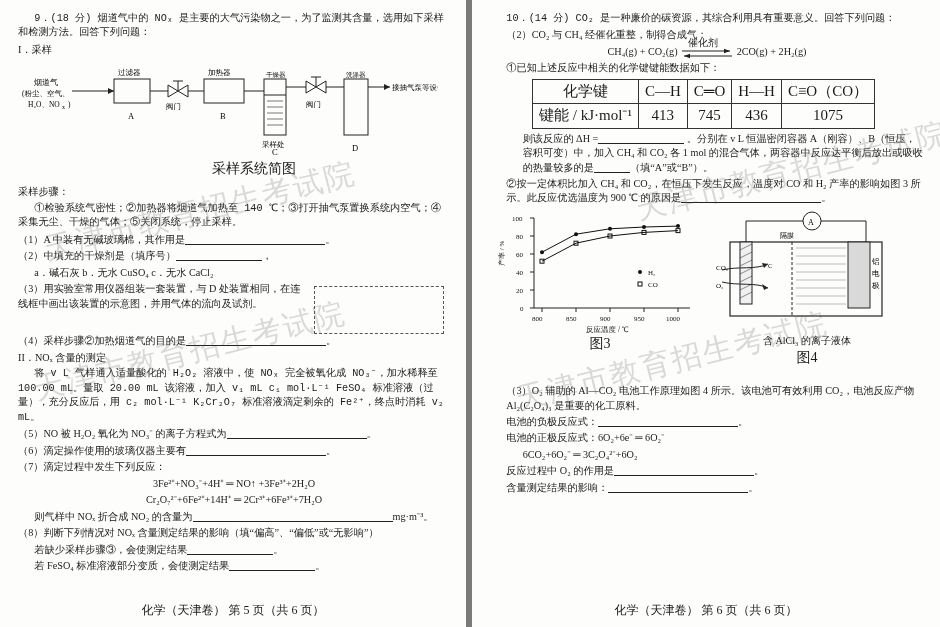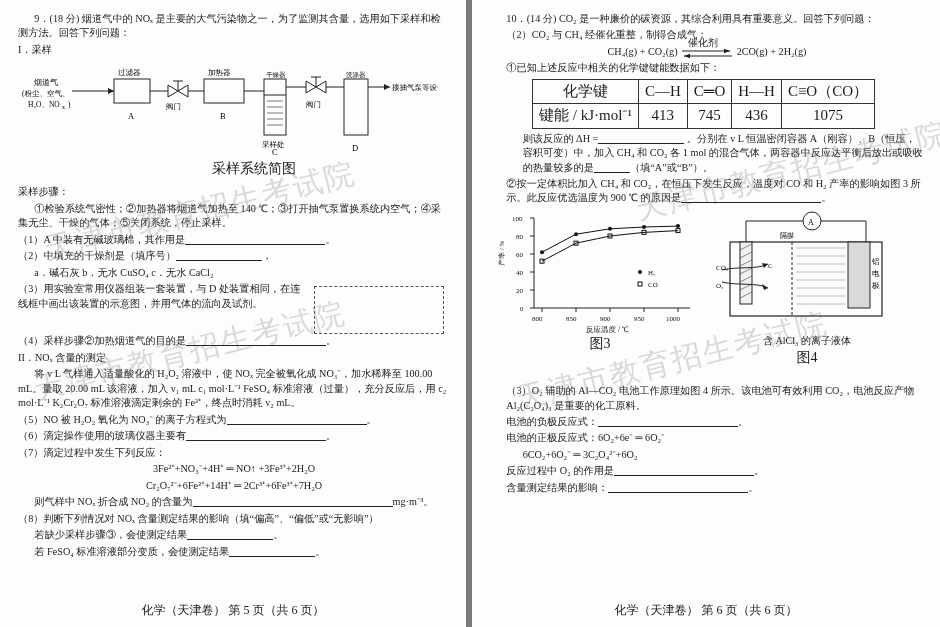--- a/index.html
+++ b/index.html
@@ -3,21 +3,21 @@
 <meta charset="utf-8">
 <style>
   html,body{margin:0;padding:0;background:#6b6b6b;}
   body{width:940px;height:627px;overflow:hidden;font-family:"Liberation Serif",serif;}
   .page{position:absolute;top:0;background:#fdfdfb;height:627px;overflow:hidden;}
   .page-left{left:0;width:466px;}
   .page-right{left:472px;width:468px;}
   .gutter{position:absolute;left:466px;top:0;width:6px;height:627px;background:#7a7a7a;}
   .content{position:relative;padding:12px 16px 0 18px;font-size:10.2px;line-height:1.42;color:#1a1a1a;}
   .q{margin-bottom:2px;}
-  .ind{text-indent:1.6em;}
+  .ind{text-indent:1.6em;font-family:Liberation Mono, monospace;}
   .ind2{padding-left:1.6em;}
   .ind3{padding-left:3.2em;}
   .center{text-align:center;}
   .small{font-size:14px;}
   .tiny{font-size:10px;}
   .blank{display:inline-block;border-bottom:1px solid #222;min-width:62px;height:.95em;vertical-align:-2px;}
   .blank-s{min-width:36px;}
   .blank-m{min-width:86px;}
   .blank-l{min-width:140px;}
   .blank-xl{min-width:200px;}

